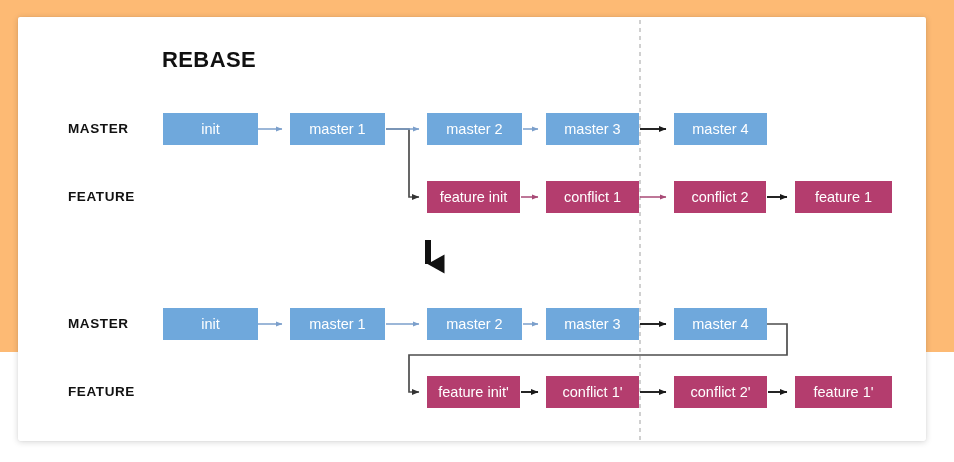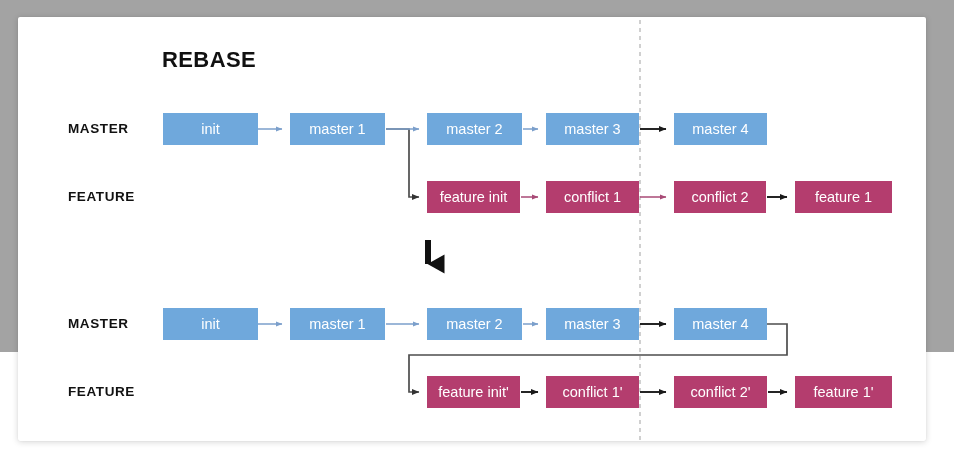--- a/index.html
+++ b/index.html
@@ -11,21 +11,21 @@
   body {
     width: 954px;
     height: 462px;
     font-family: "Liberation Sans", sans-serif;
     overflow: hidden;
   }
   #stage {
     position: relative;
     width: 954px;
     height: 352px;
-    background: #a3a3a3;
+    background: #fdba74;
   }
   #card {
     position: absolute;
     left: 18px;
     top: 17px;
     width: 908px;
     height: 424px;
     background: #ffffff;
     box-shadow: 0 1px 6px rgba(0,0,0,0.17), 0 0 1px rgba(0,0,0,0.12);
     border-radius: 2px;

